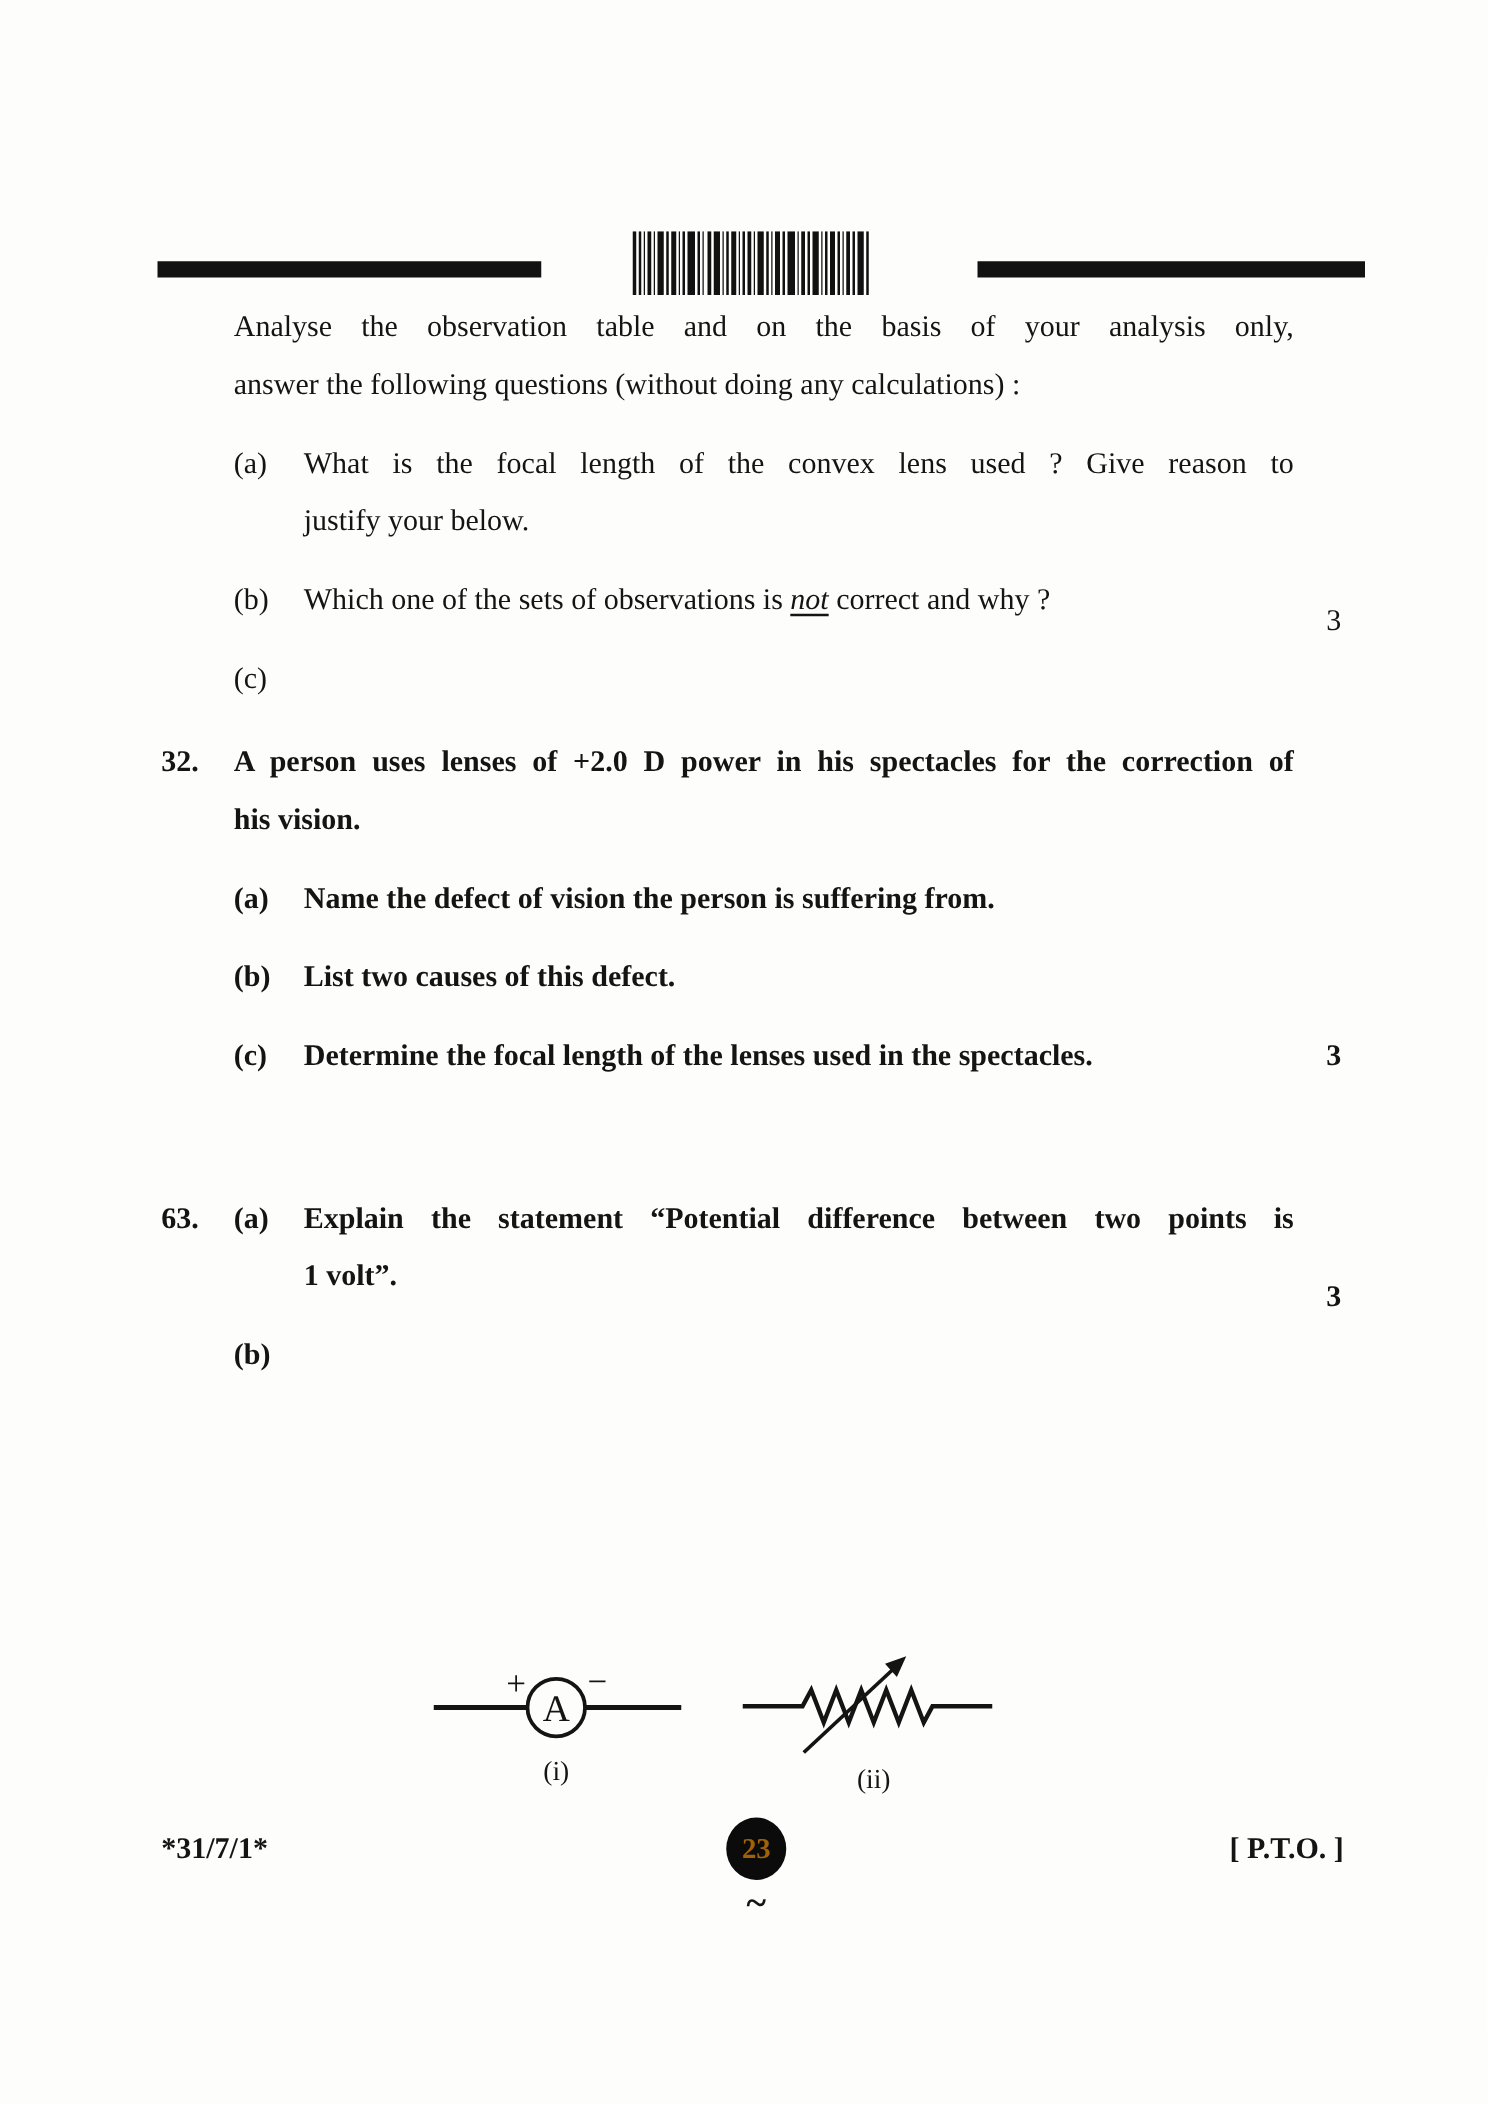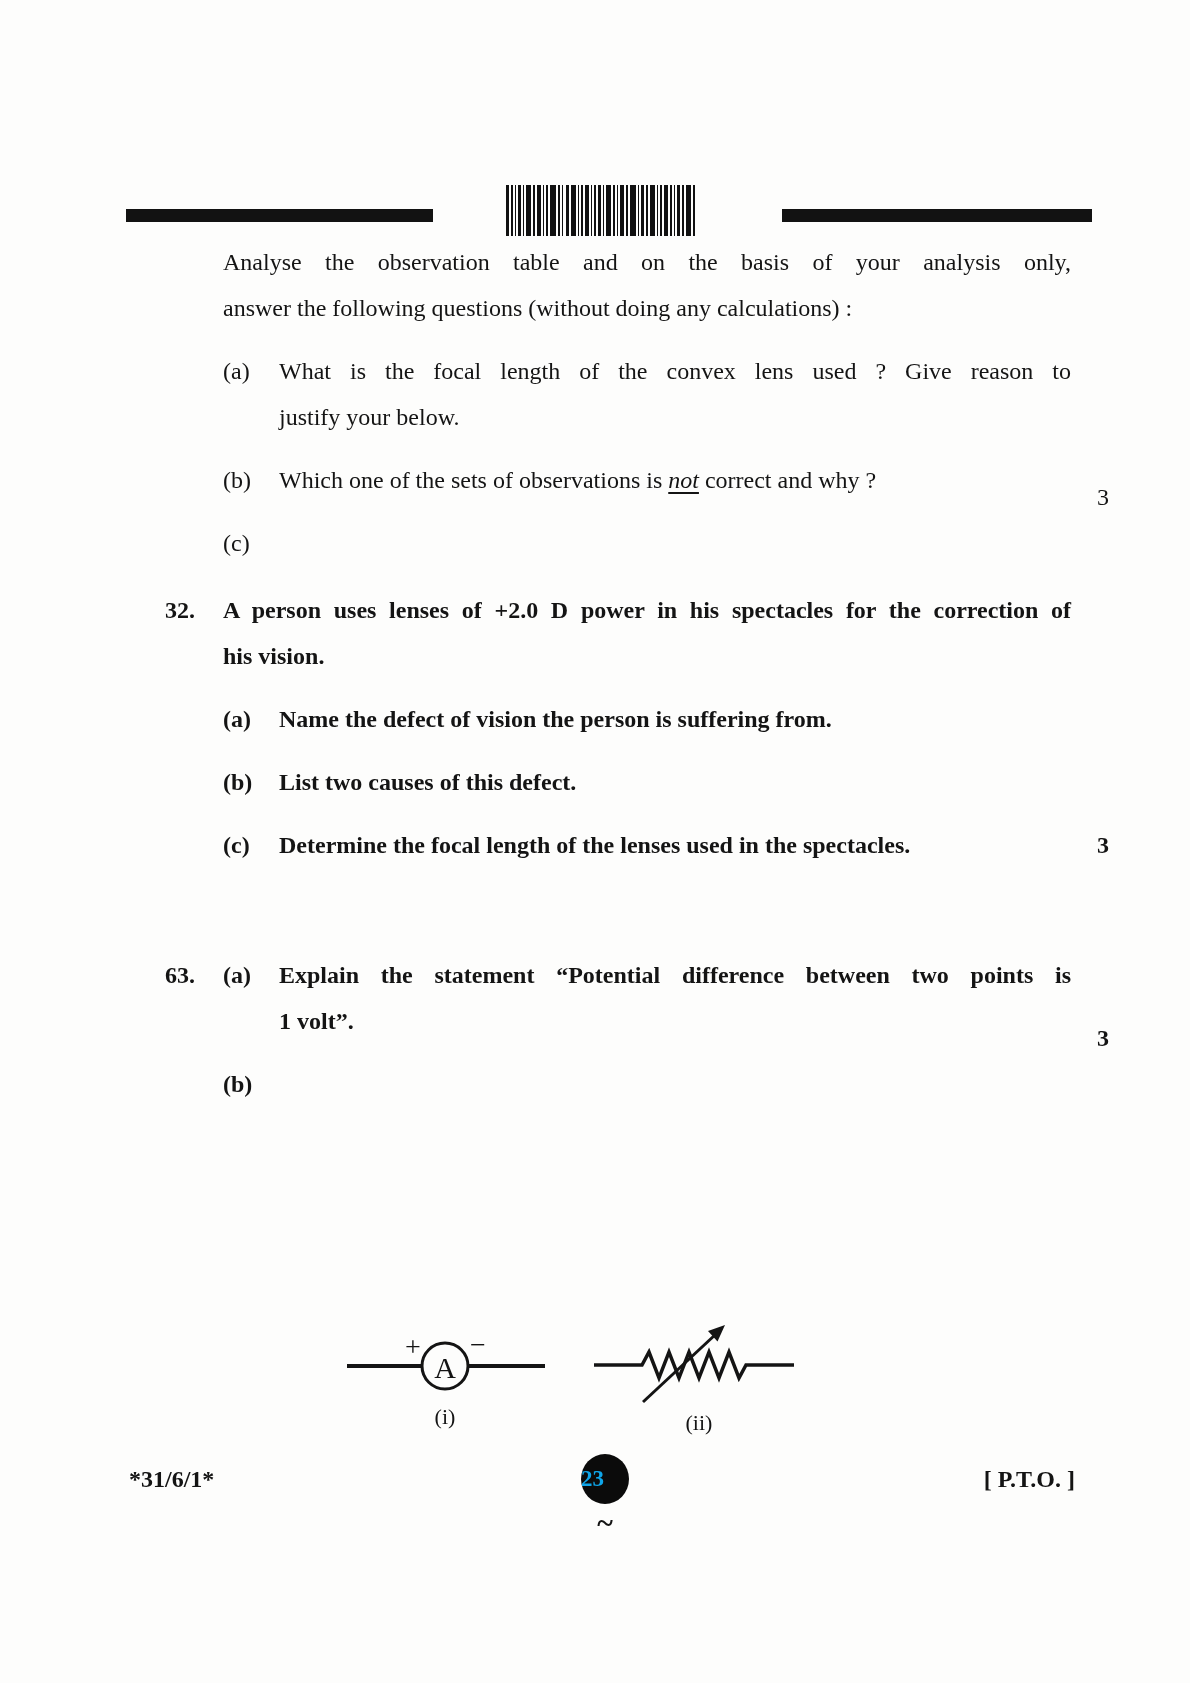--- a/index.html
+++ b/index.html
@@ -10,21 +10,21 @@
     font-family:"Liberation Serif","DejaVu Serif",serif;
     font-size:24px;color:#141414;
     overflow:hidden;
   }
   
   .rule{position:absolute;height:13px;background:#121212;}
   .rule-left{left:126px;top:209px;width:307px;}
   .rule-right{left:782px;top:209px;width:310px;}
   .barcode{position:absolute;left:506px;top:185px;}
   
-  .content{position:absolute;left:129px;top:239px;width:946px;margin-left:36px;}
+  .content{position:absolute;left:129px;top:239px;width:946px;}
   .ln{line-height:46px;text-align:justify;}
   .jl{text-align-last:justify;}
   .ul{text-decoration:underline;text-underline-offset:4px;font-style:italic;}
   .intro{margin-left:58px;margin-right:40px;}
   .part{position:relative;margin-left:58px;margin-top:17px;}
   .plabel{position:absolute;left:0;top:0;line-height:46px;}
   .ptext{margin-left:56px;margin-right:40px;}
   .marks{position:absolute;right:2px;bottom:0;line-height:46px;}
   .question{position:relative;margin-top:84px;font-weight:bold;}
   .qnum{position:absolute;left:0;top:0;line-height:46px;}
@@ -36,22 +36,22 @@
   .rheostat{position:absolute;left:594px;top:7px;}
   .figlabel{position:absolute;width:210px;text-align:center;font-size:22px;line-height:30px;}
   .figlabel-i{left:340px;top:122px;}
   .figlabel-ii{left:594px;top:128px;}
   
   .footer{position:absolute;left:129px;top:1452px;width:946px;height:120px;font-weight:bold;font-size:24px;}
   .code{position:absolute;left:0;top:14px;}
   .pto{position:absolute;right:0;top:14px;}
   .badge{
     position:absolute;left:452px;top:2px;width:48px;height:50px;
-    border-radius:50%;background:#0b0b0b;color:#0ea5e9;
-    display:flex;align-items:center;justify-content:flex-start;font-size:23px;
+    border-radius:50%;background:#0b0b0b;color:#a16207;
+    display:flex;align-items:center;justify-content:center;font-size:23px;
   }
   .tilde{position:absolute;left:452px;top:54px;width:48px;text-align:center;font-size:30px;font-weight:bold;}
   svg text{font-family:"Liberation Serif","DejaVu Serif",serif;fill:#141414;}
 </style>
 </head>
 <body>
 
 <div class="page">
 
   <div class="rule rule-left"></div>
@@ -190,21 +190,21 @@
     <svg class="rheostat" width="200" height="130" viewBox="0 0 200 130">
       <polyline points="0,78 48,78 55,65 65,91 75,65 85,91 95,65 105,91 115,65 125,91 135,65 145,91 152,78 200,78" fill="none" stroke="#141414" stroke-width="3.5"></polyline>
       <line x1="49" y1="115" x2="122" y2="47" stroke="#141414" stroke-width="3"></line>
       <polygon points="131,38 123.5,54.5 114,44" fill="#141414"></polygon>
     </svg>
     <div class="figlabel figlabel-ii">(ii)</div>
 
   </div>
 
   <div class="footer">
-    <span class="code">*31/6/1*</span>
+    <span class="code">*31/7/1*</span>
     <span class="badge">
         <span>23</span>
       </span>
     <span class="pto">[ P.T.O. ]</span>
     <span class="tilde">~</span>
   </div>
 
 </div>
 
 </body></html>

